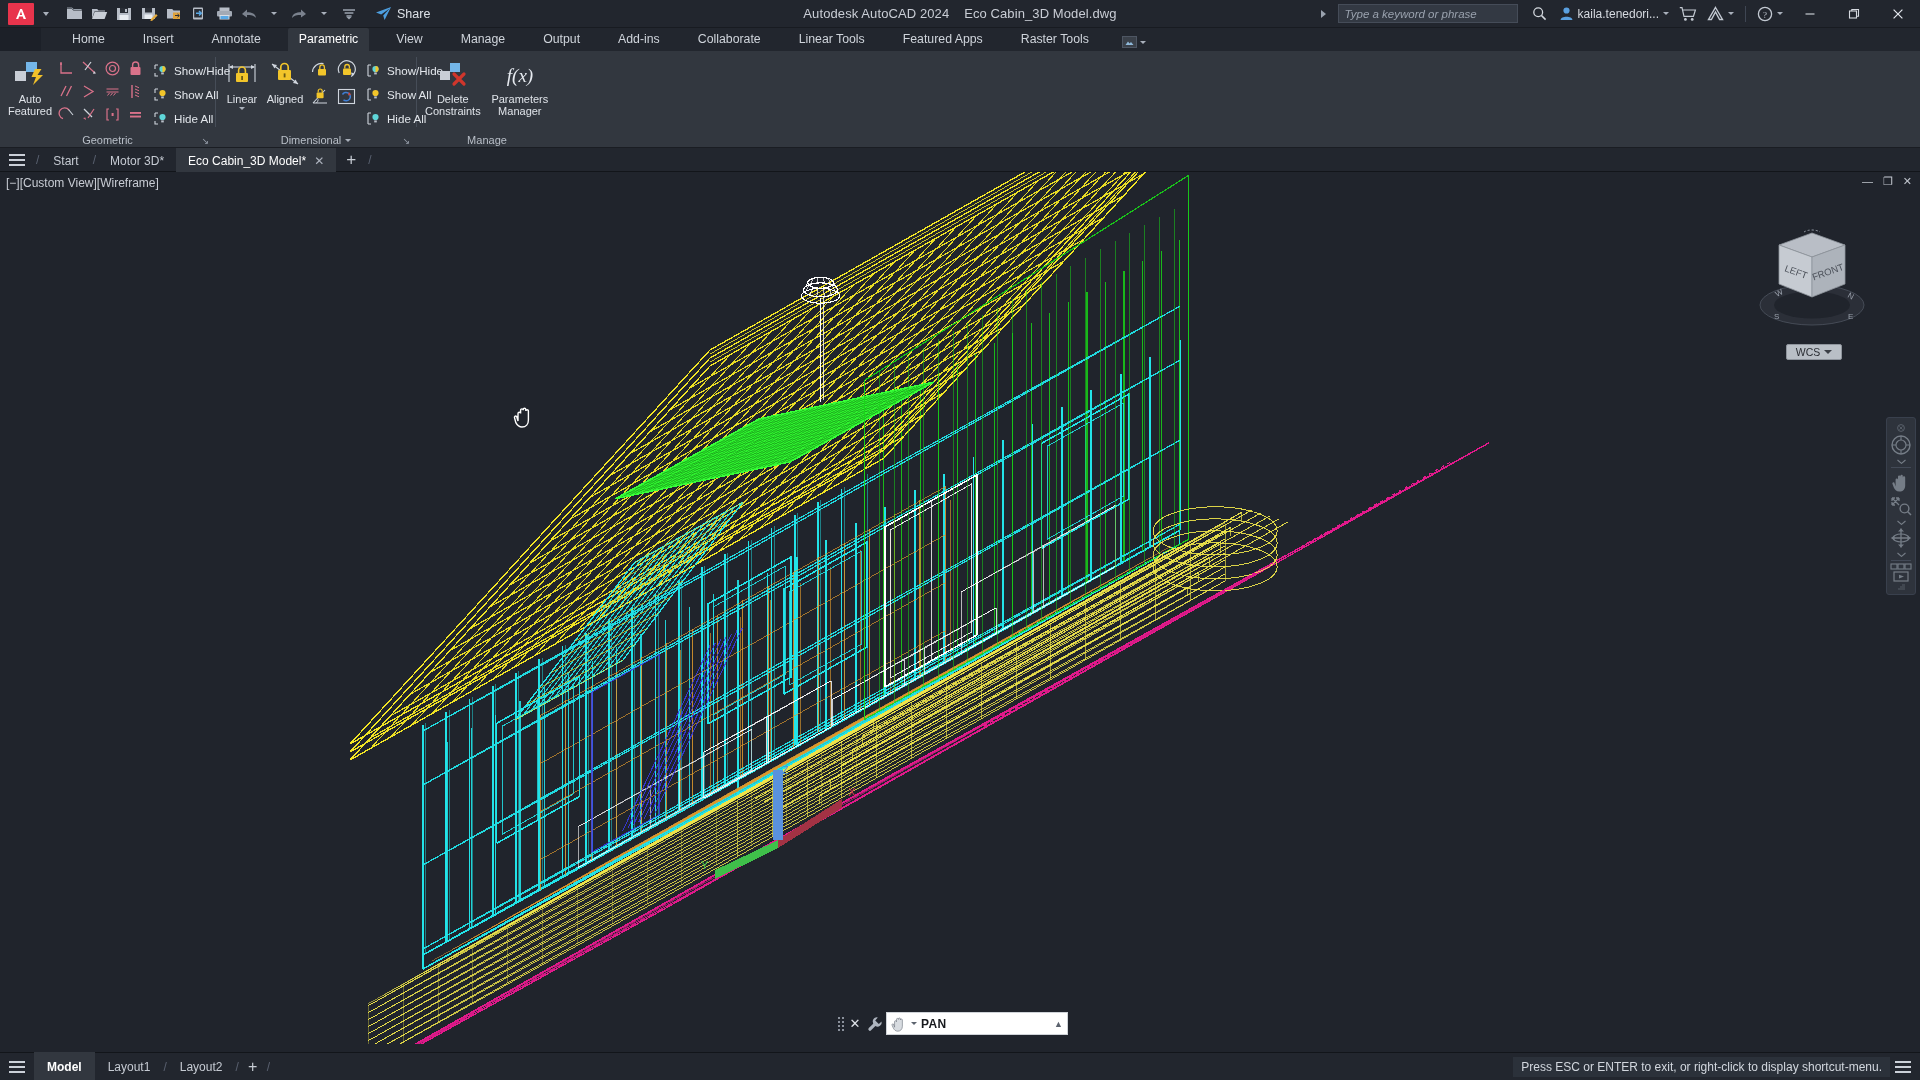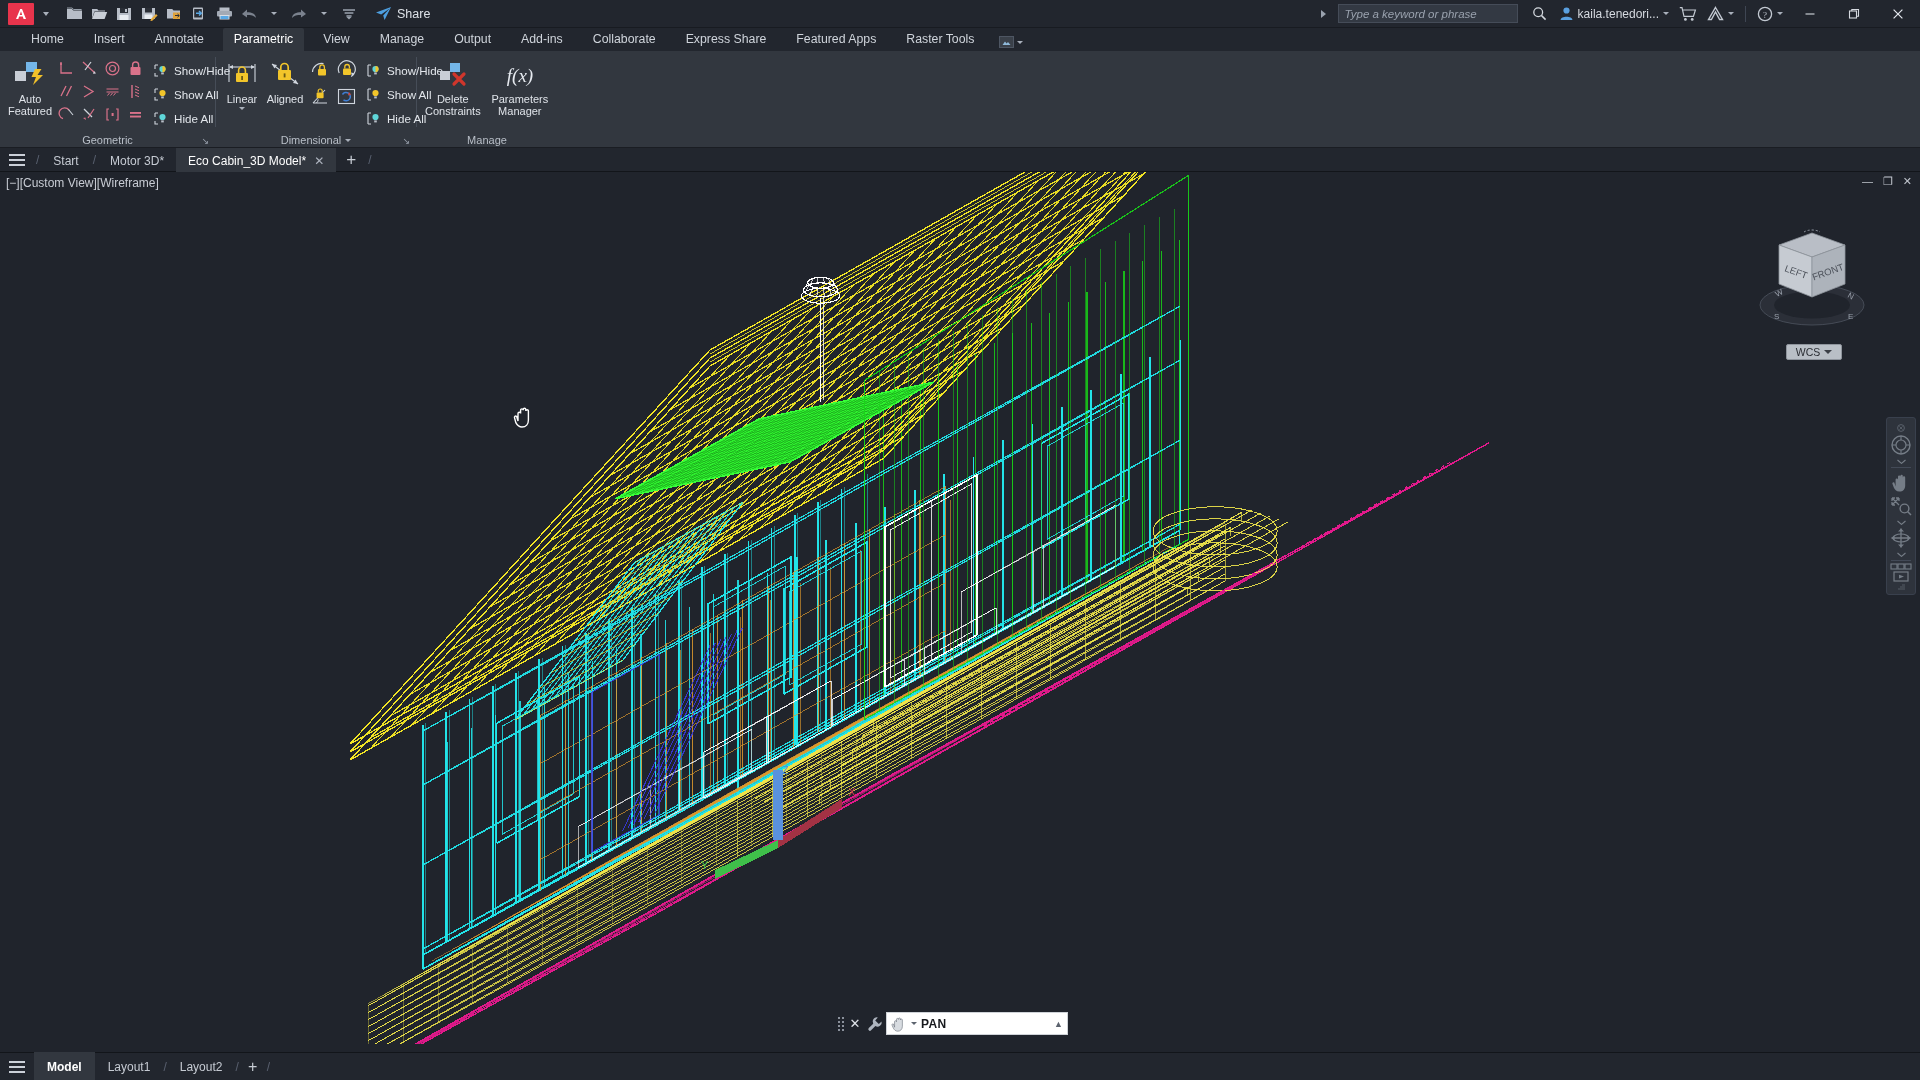--- a/index.html
+++ b/index.html
@@ -54,21 +54,21 @@
   }
   .search-input::placeholder { color: #9aa2ae; font-style: italic; }
   .ti-btn { height: 28px; display: flex; align-items: center; padding: 0 5px; cursor: pointer; gap: 4px; }
   .user-name { font-size: 12px; color: #d6dae0; }
   .vsep { width: 1px; height: 16px; background: #3f4653; margin: 0 6px; }
   .wbtn { width: 44px; height: 28px; display: flex; align-items: center; justify-content: center; cursor: pointer; }
 
   
   .ribbon-tabs {
     height: 23px; background: #22262e; display: flex; align-items: flex-end;
-    flex: 0 0 23px; padding-left: 20px; gap: 8px;
+    flex: 0 0 23px; padding-left: 20px; gap: 16px; margin-left: 41px;
   }
   .rtab {
     padding: 3px 11px 4px; font-size: 12.3px; color: #cfd4db; cursor: pointer;
     line-height: 16px; border-radius: 2px 2px 0 0;
   }
   .rtab.active { background: #32373f; color: #ffffff; }
   .rtab-end { margin-left: 6px; display: flex; align-items: center; gap: 3px; padding-bottom: 3px; cursor: pointer; }
   .mini-sq { width: 15px; height: 12px; background: #3a4049; border: 1px solid #4e5663; display:flex; align-items:center; justify-content:center;}
 
   
@@ -283,20 +283,25 @@
       </div>
     </div>
 
     <div class="share">
       <svg width="17" height="15" viewBox="0 0 17 15">
           <path d="M16 1 L1 6.6 L6.2 8.4 L14.6 2.6 L8.2 9.6 L9.6 14 Z" fill="#4d9fe0"></path>
         </svg>
       <span class="share-label">Share</span>
     </div>
 
+    <div class="title-center">
+      <span>Autodesk AutoCAD 2024</span>
+      &nbsp;&nbsp;
+      <span>Eco Cabin_3D Model.dwg</span>
+    </div>
 
     <div class="title-right">
       <div class="searchbox">
         <div class="search-arrow"></div>
         <input class="search-input" placeholder="Type a keyword or phrase" style="">
         <div class="qat-btn">
           <svg width="15" height="15" viewBox="0 0 15 15">
               <circle cx="6.2" cy="6.2" r="4.4" fill="none" stroke="#d3d8de" stroke-width="1.3"></circle>
               <path d="M9.6 9.6 L13.6 13.6" stroke="#d3d8de" stroke-width="1.5"></path>
             </svg>
@@ -353,21 +358,21 @@
   <div class="ribbon-tabs">
     <div class="rtab">Home</div>
     <div class="rtab">Insert</div>
     <div class="rtab">Annotate</div>
     <div class="rtab active">Parametric</div>
     <div class="rtab">View</div>
     <div class="rtab">Manage</div>
     <div class="rtab">Output</div>
     <div class="rtab">Add-ins</div>
     <div class="rtab">Collaborate</div>
-    <div class="rtab">Express Share</div>
+    <div class="rtab">Linear Tools</div>
     <div class="rtab">Featured Apps</div>
     <div class="rtab">Raster Tools</div>
     <div class="rtab-end">
       <span class="mini-sq">
         <svg width="9" height="7" viewBox="0 0 9 7">
             <path d="M0.5 6 L3 2.6 L4.6 4.4 L6 3 L8.5 6 Z" fill="#8fb8d9"></path>
           </svg>
       </span>
       <span class="caret sm"></span>
     </div>
@@ -1308,14 +1313,24 @@
       <span>Layout1</span>
     </div>
     <div class="sb-slash">/</div>
     <div class="sbtab">
       <span>Layout2</span>
     </div>
     <div class="sb-slash">/</div>
     <div class="sb-add">+</div>
     <div class="sb-slash">/</div>
 
+    <div class="sb-right">
+      <div class="sb-hint">Press ESC or ENTER to exit, or right-click to display shortcut-menu.</div>
+      <div class="sb-menu">
+        <span class="ham-lines">
+            <i></i>
+            <i></i>
+            <i></i>
+          </span>
+      </div>
+    </div>
   </div>
 </div>
 
 </body></html>

